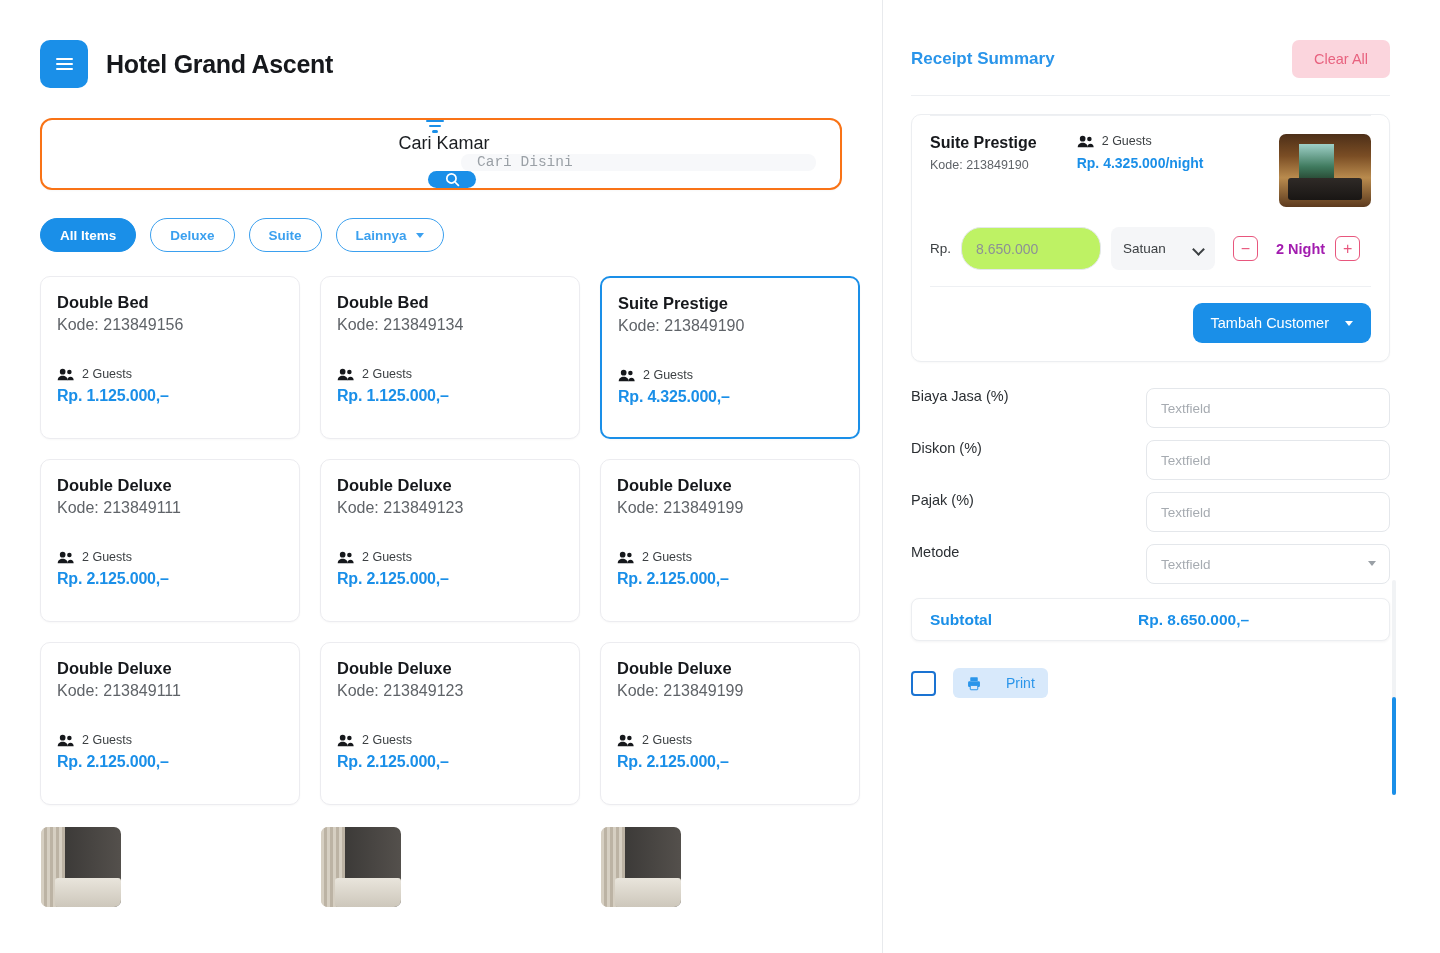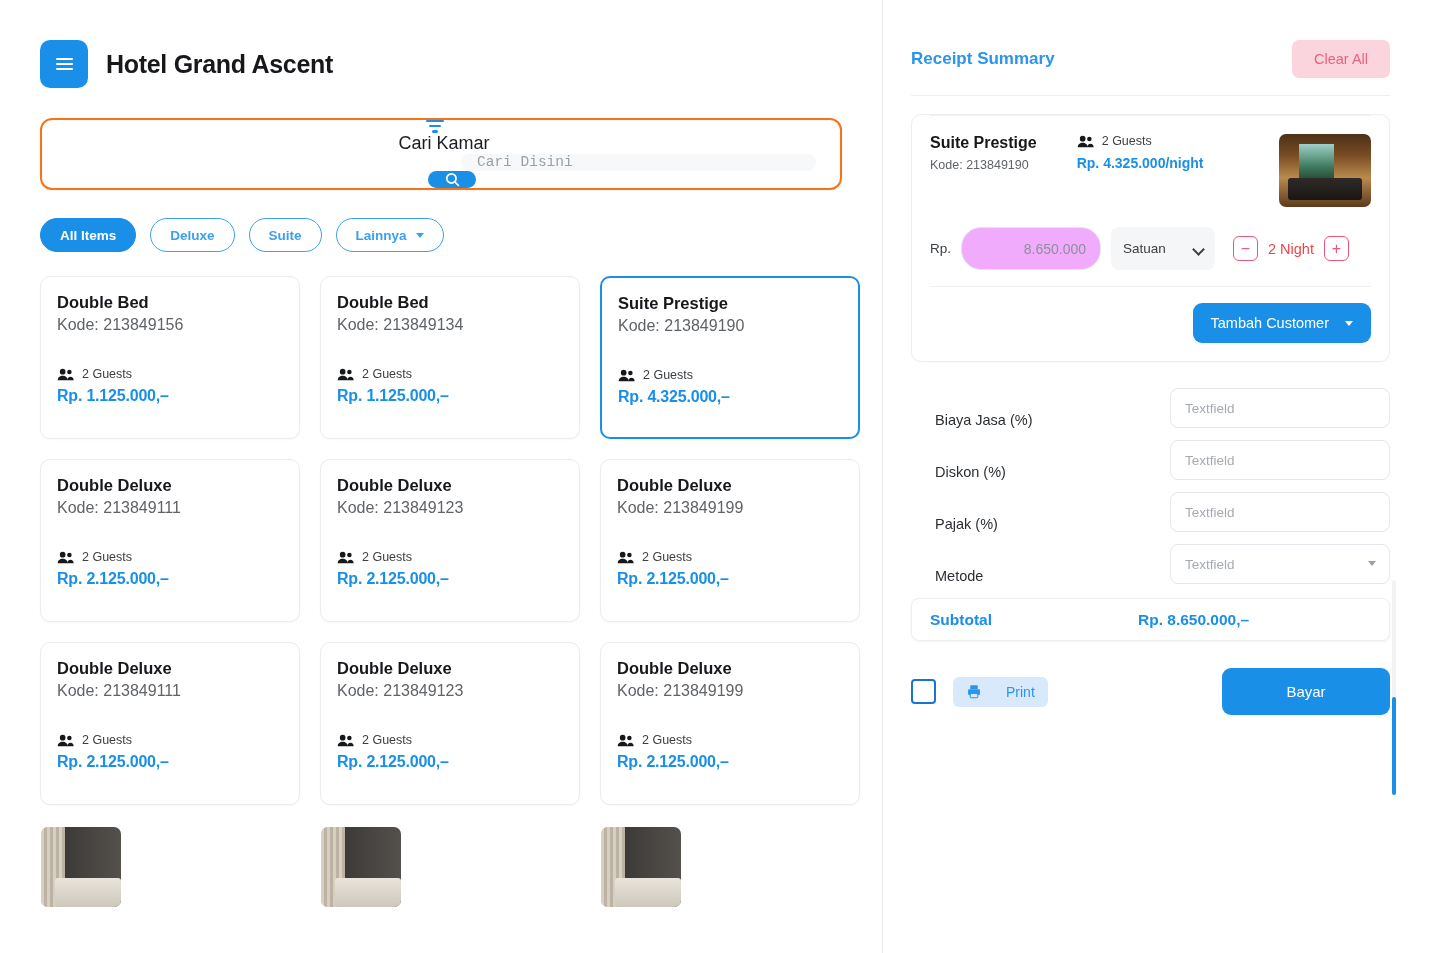--- a/index.html
+++ b/index.html
@@ -112,48 +112,48 @@
   .room-body { display: flex; padding: 18px 18px 12px 18px; gap: 10px; align-items: flex-start; }
   .rb-name { font-size: 16px; font-weight: bold; color: #16181c; }
   .rb-code { font-size: 12.5px; color: #5f6368; margin-top: 6px; }
   .rb-mid { margin-left: 30px; }
   .rb-guests { display: flex; align-items: center; gap: 8px; font-size: 12.5px; color: #3c4043; }
   .rb-price { font-size: 14px; font-weight: bold; color: #1a8fe8; margin-top: 7px; }
   .rb-thumb { margin-left: auto; width: 92px; height: 73px; border-radius: 7px; overflow: hidden; }
 
   .qty-row { display: flex; align-items: center; padding: 8px 18px 16px 18px; gap: 10px; }
   .rp-label { font-size: 13.5px; color: #3c4043; }
-  .amount-input { width: 140px; height: 43px; border: 1px solid #e4e7eb; border-radius: 20px; padding: 0 14px; font-size: 14px; color: #3c4043; font-family: "Liberation Sans", sans-serif; background:#f0abfc;text-align:right; }
+  .amount-input { width: 140px; height: 43px; border: 1px solid #e4e7eb; border-radius: 20px; padding: 0 14px; font-size: 14px; color: #3c4043; font-family: "Liberation Sans", sans-serif; background:#bef264; }
   .amount-input::placeholder { color: #8c9196; }
   .unit-select {
     width: 104px; height: 43px; background: #f5f6f8; border: none; border-radius: 8px;
     padding: 0 12px; font-size: 13.5px; color: #3c4043; appearance: none; cursor: pointer;
     font-family: "Liberation Sans", sans-serif;
   }
   .unit-wrap { position: relative; }
   .unit-wrap .sel-chev { position: absolute; right: 12px; top: 18px; width: 9px; height: 9px; border-right: 2px solid #3c4043; border-bottom: 2px solid #3c4043; transform: rotate(45deg); pointer-events: none; }
   .stepper { display: flex; align-items: center; gap: 10px; margin-left: 8px; }
   .step-btn {
     width: 25px; height: 25px; border: 1.4px solid #e8567d; border-radius: 6px; background: #fff;
     color: #e8567d; font-size: 16px; line-height: 1; cursor: pointer; display:flex;align-items:center;justify-content:center;
     font-family: "Liberation Sans", sans-serif;
   }
-  .night-count { font-size: 14.5px; font-weight: normal; color: #ef4444; }
+  .night-count { font-size: 14.5px; font-weight: bold; color: #a21caf; margin-left: 8px; }
 
   .room-sep2 { height:1px; background:#eef0f3; margin: 0 18px; }
   .tc-row { display: flex; justify-content: flex-end; padding: 16px 18px 18px 18px; }
   .tambah-btn {
     background: #1a8fe8; color: #fff; border: none; border-radius: 9px;
     height: 40px; padding: 0 18px; font-size: 14.5px; cursor: pointer;
     display: flex; align-items: center; gap: 16px;
     font-family: "Liberation Sans", sans-serif;
   }
 
   .form { margin-top: 26px; }
-  .form-row { display: flex; align-items: flex-end; margin-bottom: 12px; margin-left: 24px; }
+  .form-row { display: flex; align-items: flex-start; margin-bottom: 12px; }
   .form-label { width: 235px; font-size: 14.5px; color: #2b2f33; }
   .form-input {
     flex: 1; height: 40px; border: 1px solid #e4e7eb; border-radius: 8px;
     padding: 0 14px; font-size: 13.5px; color: #3c4043; background: #fff;
     font-family: "Liberation Sans", sans-serif;
   }
   .form-input::placeholder { color: #a6abb1; }
   .sel-wrap { flex: 1; position: relative; display: flex; }
   .sel-wrap .sel-chev2 { position: absolute; right: 14px; top: 17px; width:0;height:0;border-left:4px solid transparent;border-right:4px solid transparent;border-top:5px solid #9aa0a6; pointer-events:none; }
 
@@ -453,20 +453,19 @@
     <div class="footer">
       <div class="cbx"></div>
       <button class="print-btn">
         <svg width="16" height="15" viewBox="0 0 24 24" fill="#2a95ea">
           <rect x="6" y="2" width="12" height="6" rx="1"></rect>
           <rect x="2.5" y="8.5" width="19" height="9" rx="2"></rect>
           <rect x="6" y="15" width="12" height="7" rx="1" fill="#d8e9fb" stroke="#2a95ea" stroke-width="1.6"></rect>
         </svg>
         <span>Print</span>
       </button>
-      <button class="bayar-btn">Bayar</button>
     </div>
 
     <div class="scrollbar">
       <div class="thumb-bar"></div>
     </div>
   </div>
 </div>
 
 </body></html>

